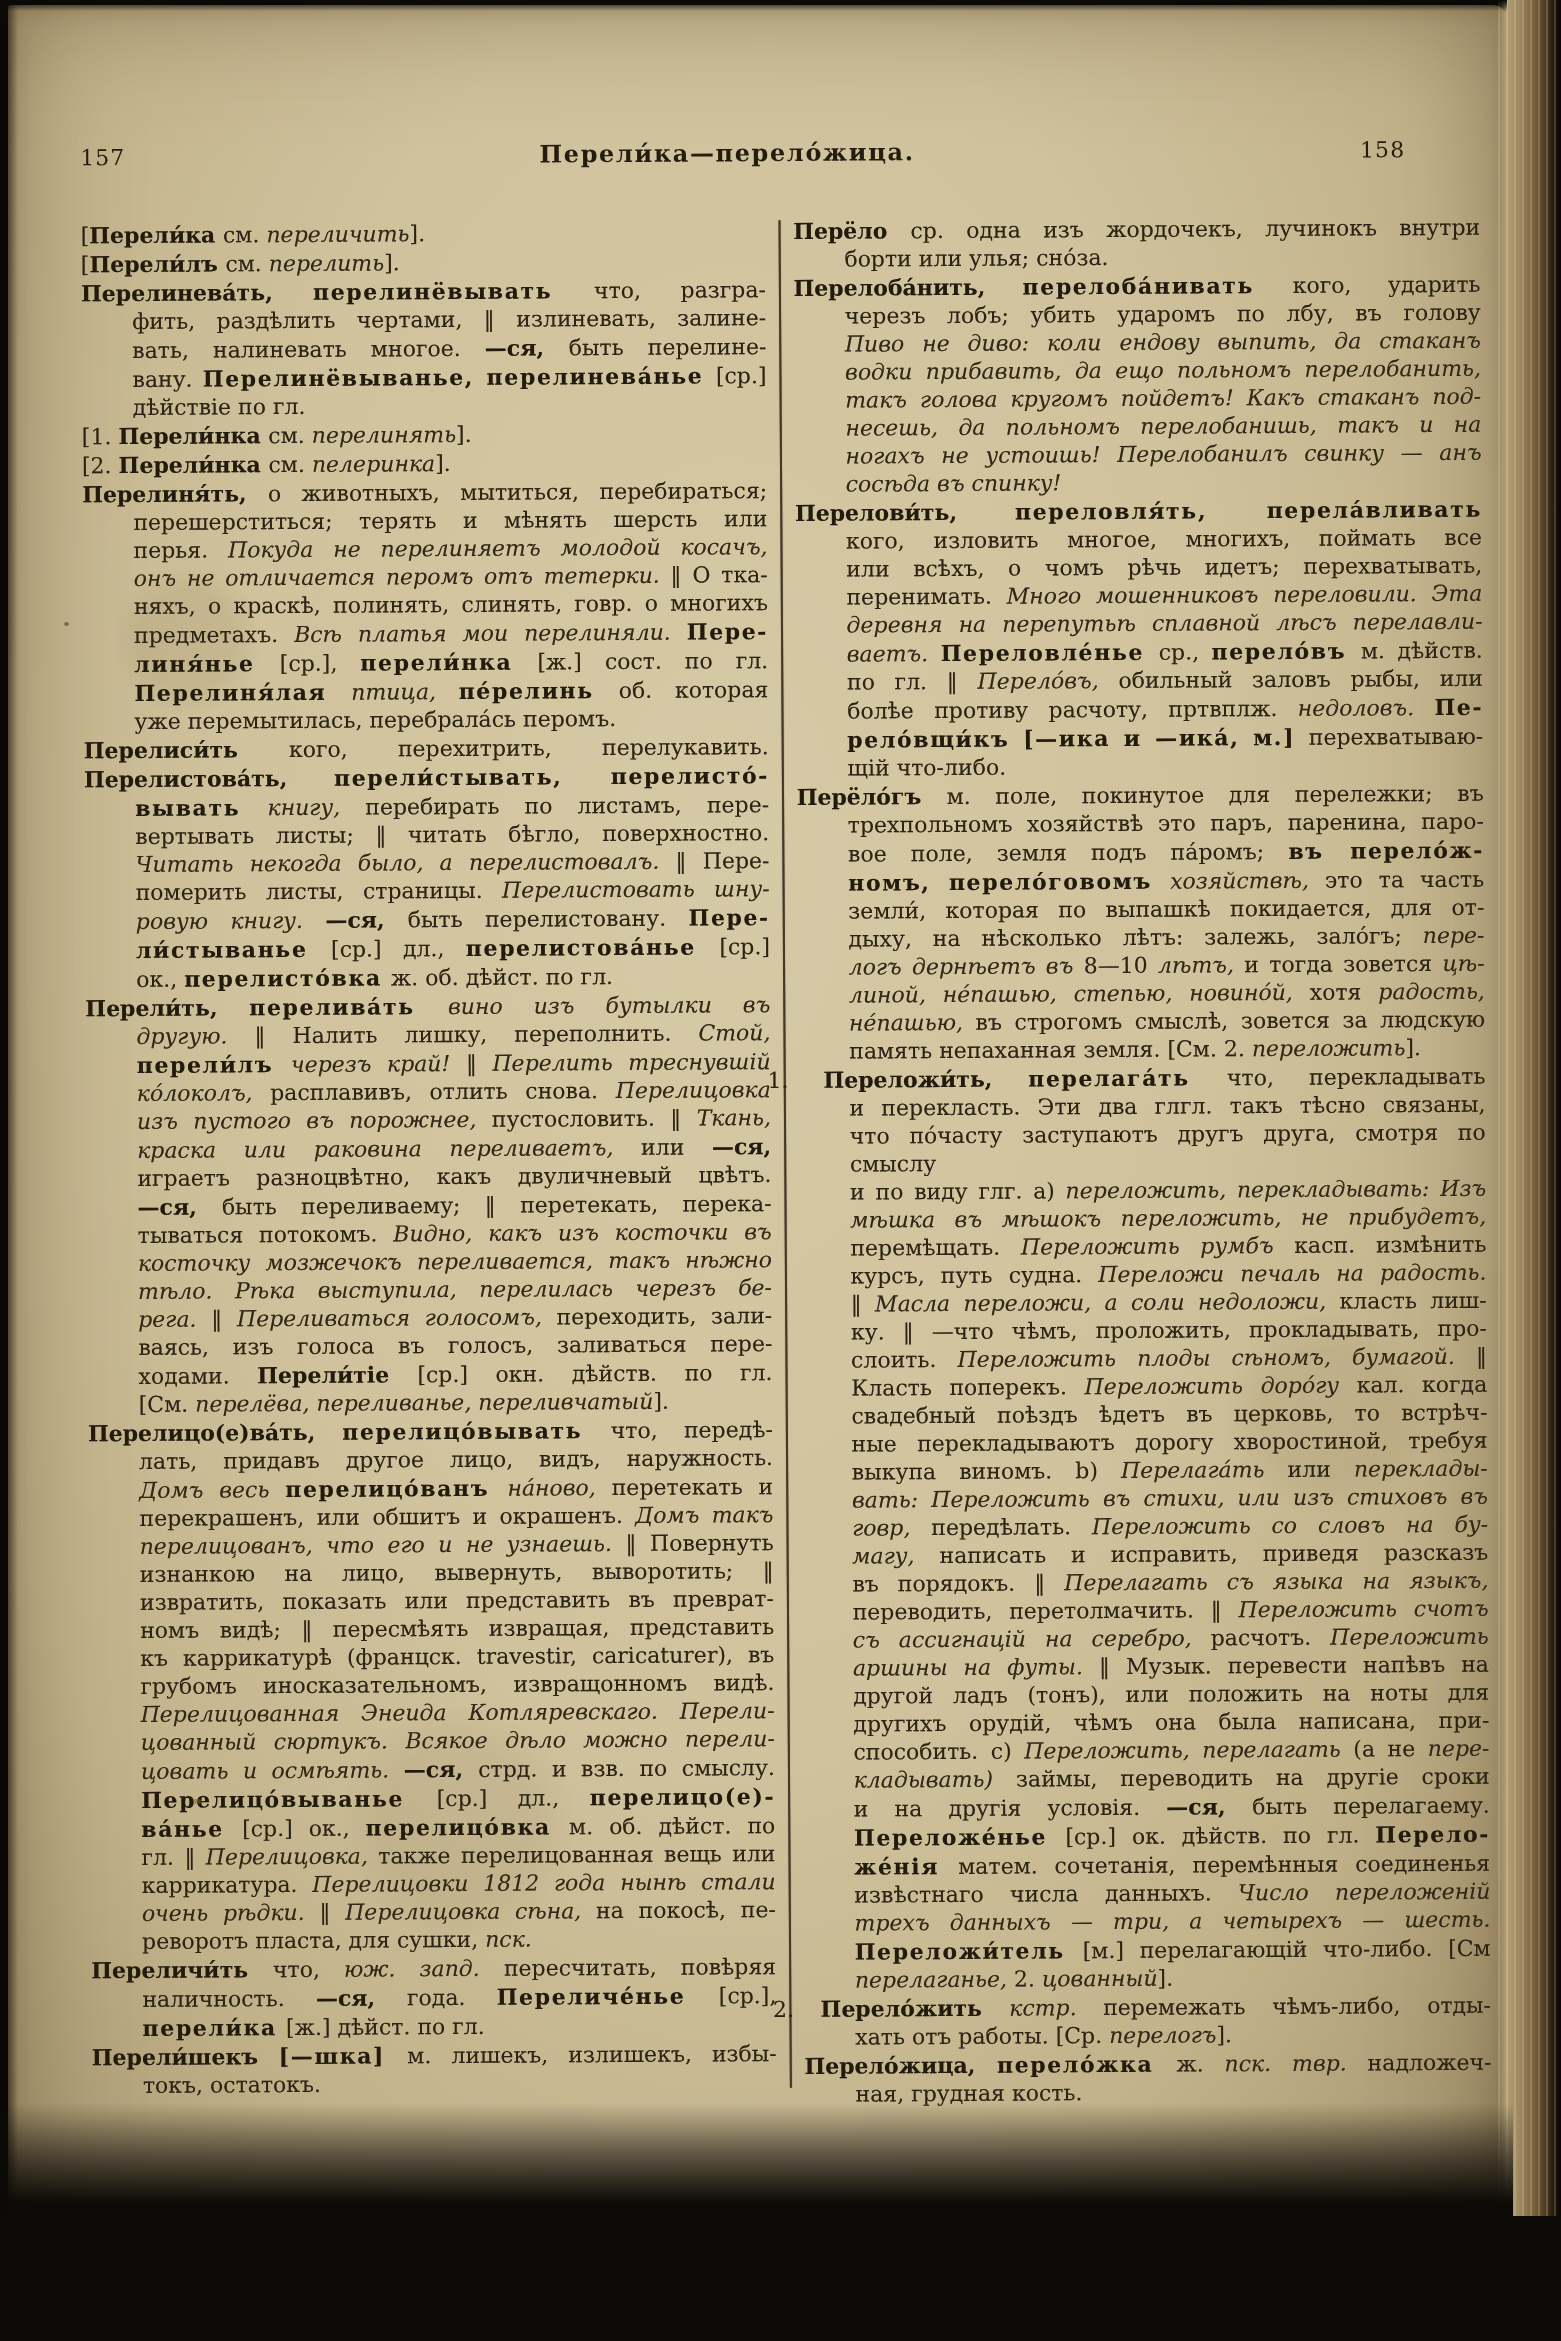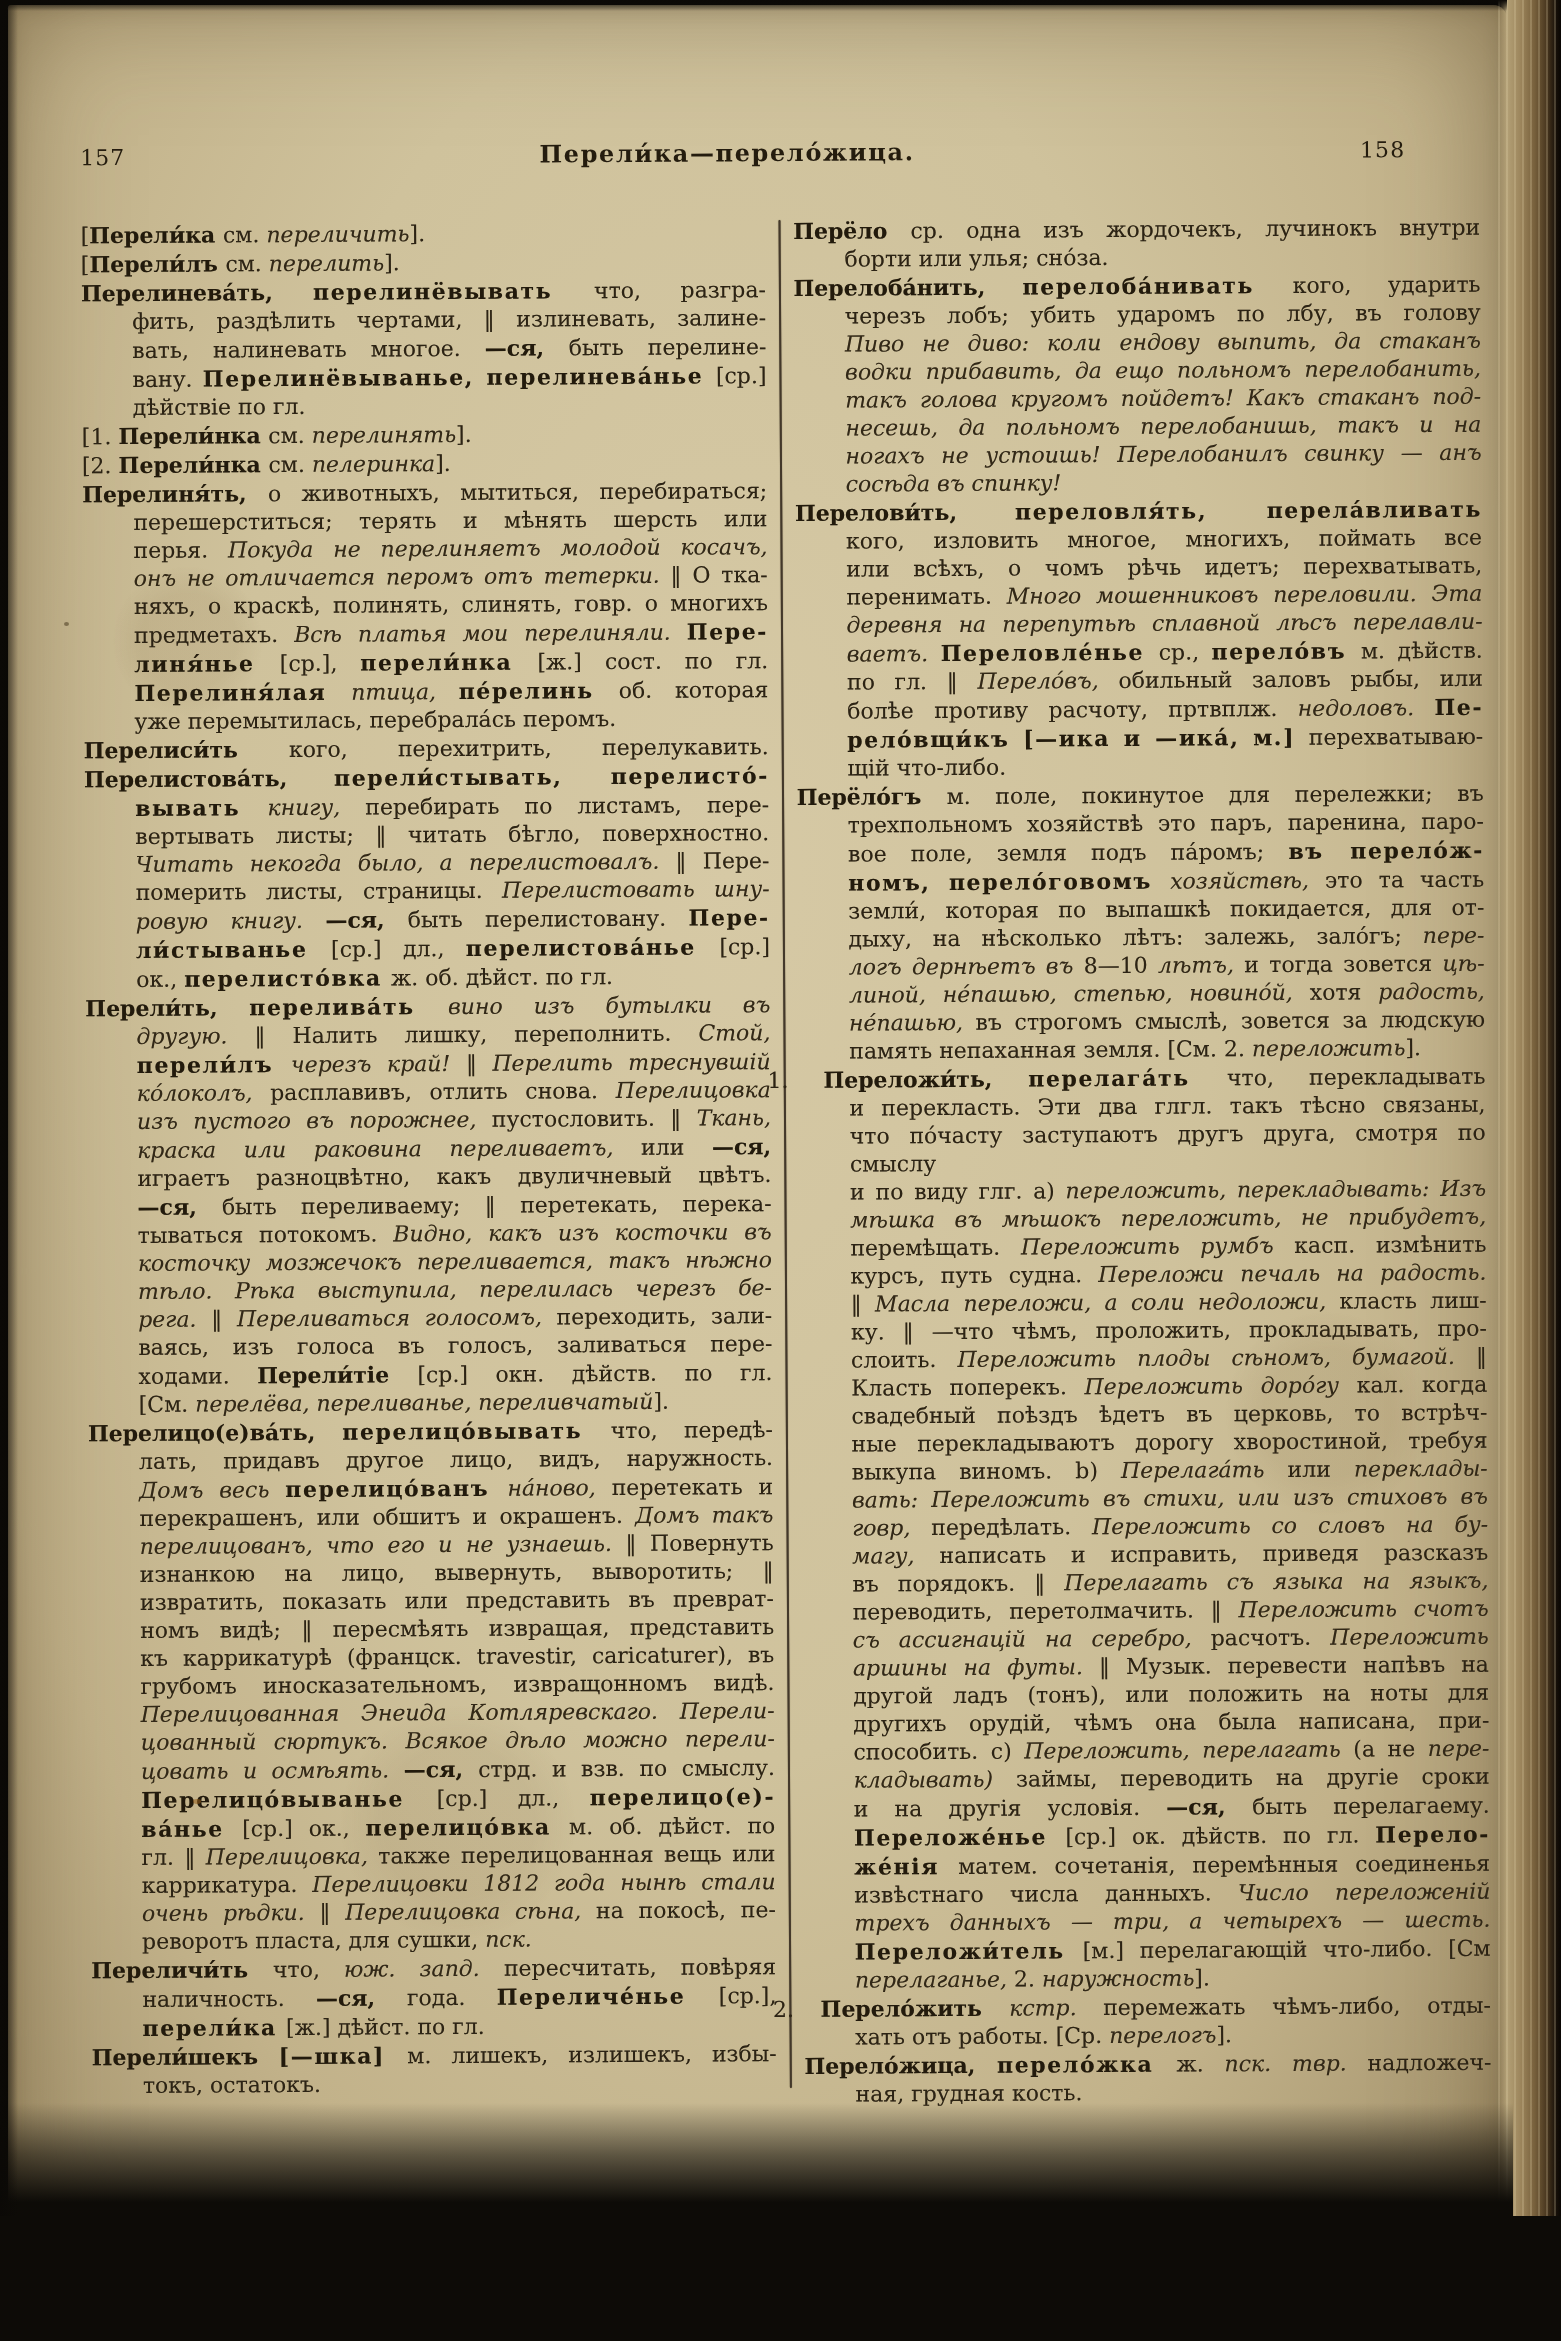--- a/index.html
+++ b/index.html
@@ -189,21 +189,21 @@
           <div class="line cont"><span class="n">другой ладъ (тонъ), или положить на ноты для</span></div>
           <div class="line cont"><span class="n">другихъ орудій, чѣмъ она была написана, при-</span></div>
           <div class="line cont"><span class="n">способить. c) </span><span class="i">Переложить, перелагать </span><span class="n">(а не </span><span class="i">пере-</span></div>
           <div class="line cont"><span class="i">кладывать) </span><span class="n">займы, переводить на другіе сроки</span></div>
           <div class="line cont"><span class="n">и на другія условія. </span><span class="b">—ся, </span><span class="n">быть перелагаему.</span></div>
           <div class="line cont"><span class="bs">Переложе́нье </span><span class="n">[ср.] ок. дѣйств. по гл. </span><span class="bs">Перело-</span></div>
           <div class="line cont"><span class="bs">же́нія </span><span class="n">матем. сочетанія, перемѣнныя соединенья</span></div>
           <div class="line cont"><span class="n">извѣстнаго числа данныхъ. </span><span class="i">Число переложеній</span></div>
           <div class="line cont"><span class="i">трехъ данныхъ — три, а четырехъ — шесть.</span></div>
           <div class="line cont"><span class="bs">Переложи́тель </span><span class="n">[м.] перелагающій что-либо. [См</span></div>
-          <div class="line cont endl"><span class="i">перелаганье, </span><span class="n">2. </span><span class="i">наружность</span><span class="n">].</span></div>
+          <div class="line cont endl"><span class="i">перелаганье, </span><span class="n">2. </span><span class="i">цованный</span><span class="n">].</span></div>
           <div class="line hang"><span class="n">2. </span><span class="b">Перело́жить </span><span class="i">кстр. </span><span class="n">перемежать чѣмъ-либо, отды-</span></div>
           <div class="line cont endl"><span class="n">хать отъ работы. [Ср. </span><span class="i">перелогъ</span><span class="n">].</span></div>
           <div class="line"><span class="b">Перело́жица, </span><span class="bs">перело́жка </span><span class="n">ж. </span><span class="i">пск. твр. </span><span class="n">надложеч-</span></div>
           <div class="line cont endl"><span class="n">ная, грудная кость.</span></div>
         </div>
     </div>
   </div>
 
   <div class="fore-edge"></div>
   <div class="bottom-shade"></div>

